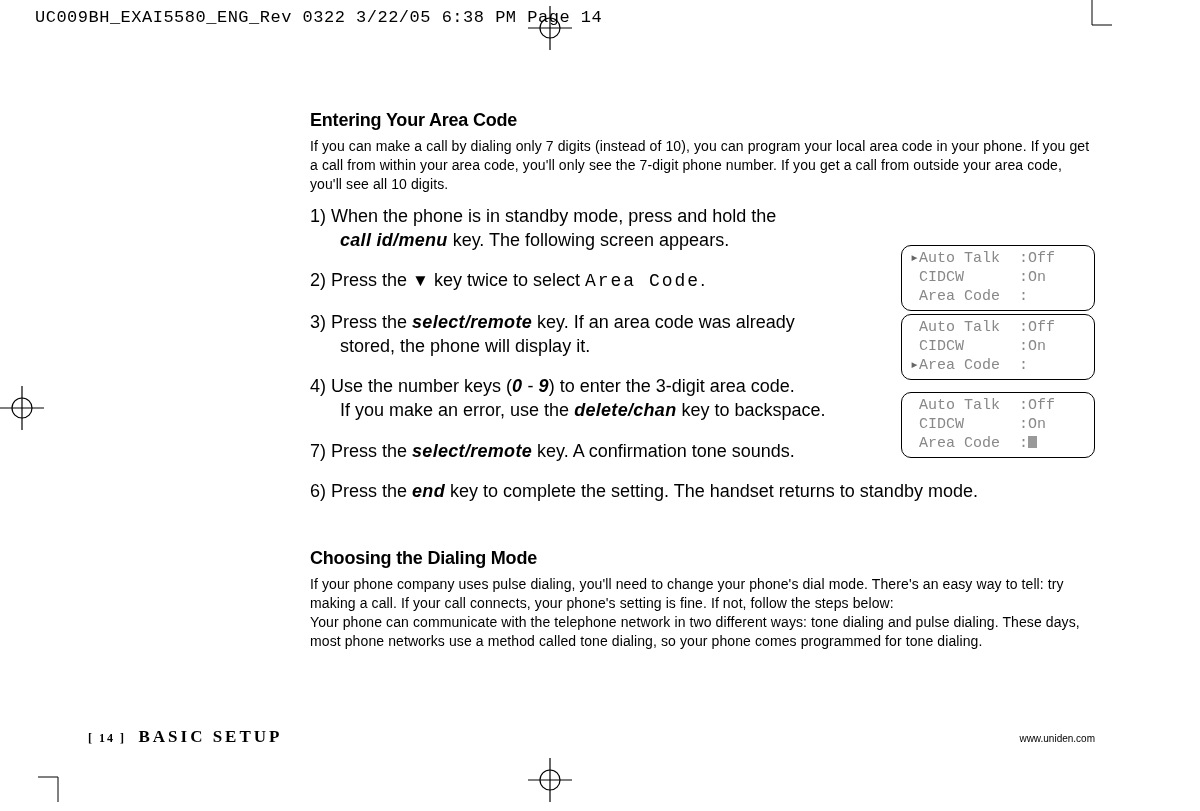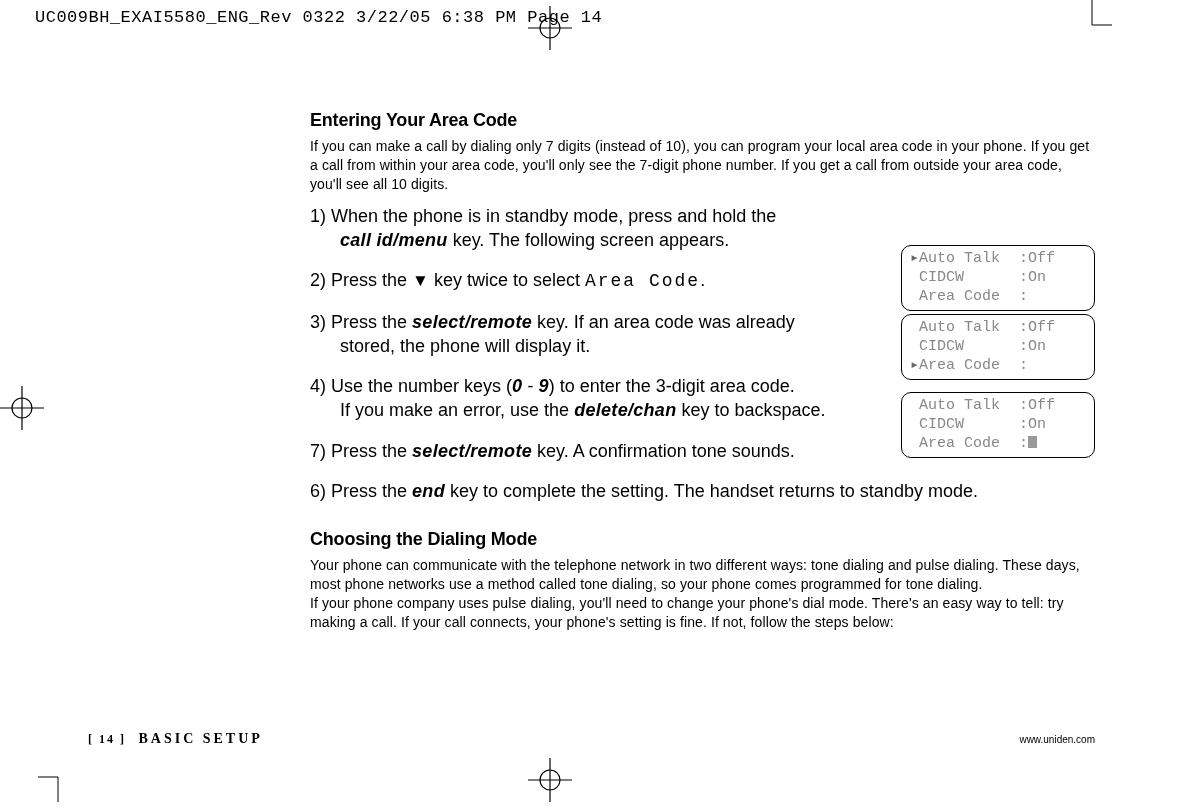--- a/index.html
+++ b/index.html
@@ -10,30 +10,30 @@
   .mark svg{display:block}
   .content{position:absolute;top:110px;left:310px;right:105px}
   .heading{font-weight:bold;font-size:18px;letter-spacing:-.2px;margin:0 0 6px 0}
   .para{font-size:14px;line-height:1.35;letter-spacing:.1px}
   .steps{margin-top:10px}
   .step{font-size:18px;line-height:1.35;margin:0 0 16px 0;padding-left:24px;text-indent:-24px;max-width:620px}
   .step .cont{display:block;text-indent:0;padding-left:6px}
   .k{font-weight:bold;font-style:italic;letter-spacing:.3px}
   .mono{font-family:"Courier New",monospace;letter-spacing:2px}
   .arrow{font-size:17px}
-  .section2{margin-top:26px}
+  .section2{margin-top:45px}
   .lcd{position:absolute;right:0;width:194px;border:1.5px solid #000;border-radius:10px;padding:4px 8px;font-family:"Courier New",monospace;font-size:15px;line-height:1.25;color:#888;background:#fff;box-sizing:border-box}
   .lcd .row{display:flex;white-space:pre}
   .lcd .row .l{width:100px}
   .lcd .row .r{flex:1;text-align:left}
   .ptr{color:#666}
   .cursor{display:inline-block;width:9px;height:12px;background:#999;vertical-align:-1px}
   .footer{position:absolute;left:0;right:0;bottom:55px;padding:0 105px 0 88px;display:flex;justify-content:space-between;align-items:baseline}
   .footer .pg{font-family:Georgia,serif;font-size:12px;letter-spacing:2px;font-weight:bold}
-  .footer .sec{font-family:Georgia,serif;font-size:14px;letter-spacing:3px;font-weight:bold;margin-left:8px}
+  .footer .sec{font-family:Georgia,serif;font-size:17px;letter-spacing:3px;font-weight:bold;margin-left:8px}
   .footer .url{font-size:10px}
   
   .cross svg line{stroke:#000;stroke-width:1.2}
   .cross svg circle{stroke:#000;fill:none;stroke-width:1.2}
 </style>
 </head>
 <body>
 
 <div class="page">
 
@@ -119,22 +119,22 @@
       <p class="step" style="max-width:none">
         <span>7) Press the </span><span class="k">select/remote</span><span> key. A confirmation tone sounds.</span>
       </p>
       <p class="step" style="max-width:none">
         <span>6) Press the </span><span class="k">end</span><span> key to complete the setting. The handset returns to standby mode.</span>
       </p>
     </div>
 
     <div class="section2">
       <h2 class="heading">Choosing the Dialing Mode</h2>
+      <div class="para">If your phone company uses pulse dialing, you'll need to change your phone's dial mode. There's an easy way to tell: try making a call. If your call connects, your phone's setting is fine. If not, follow the steps below:</div>
       <div class="para">Your phone can communicate with the telephone network in two different ways: tone dialing and pulse dialing. These days, most phone networks use a method called tone dialing, so your phone comes programmed for tone dialing.</div>
-      <div class="para">If your phone company uses pulse dialing, you'll need to change your phone's dial mode. There's an easy way to tell: try making a call. If your call connects, your phone's setting is fine. If not, follow the steps below:</div>
     </div>
 
   </div>
 
   <div class="footer">
     <div>
       <span class="pg">[ 14 ]</span>
       <span class="sec">BASIC SETUP</span>
     </div>
     <div class="url">www.uniden.com</div>

